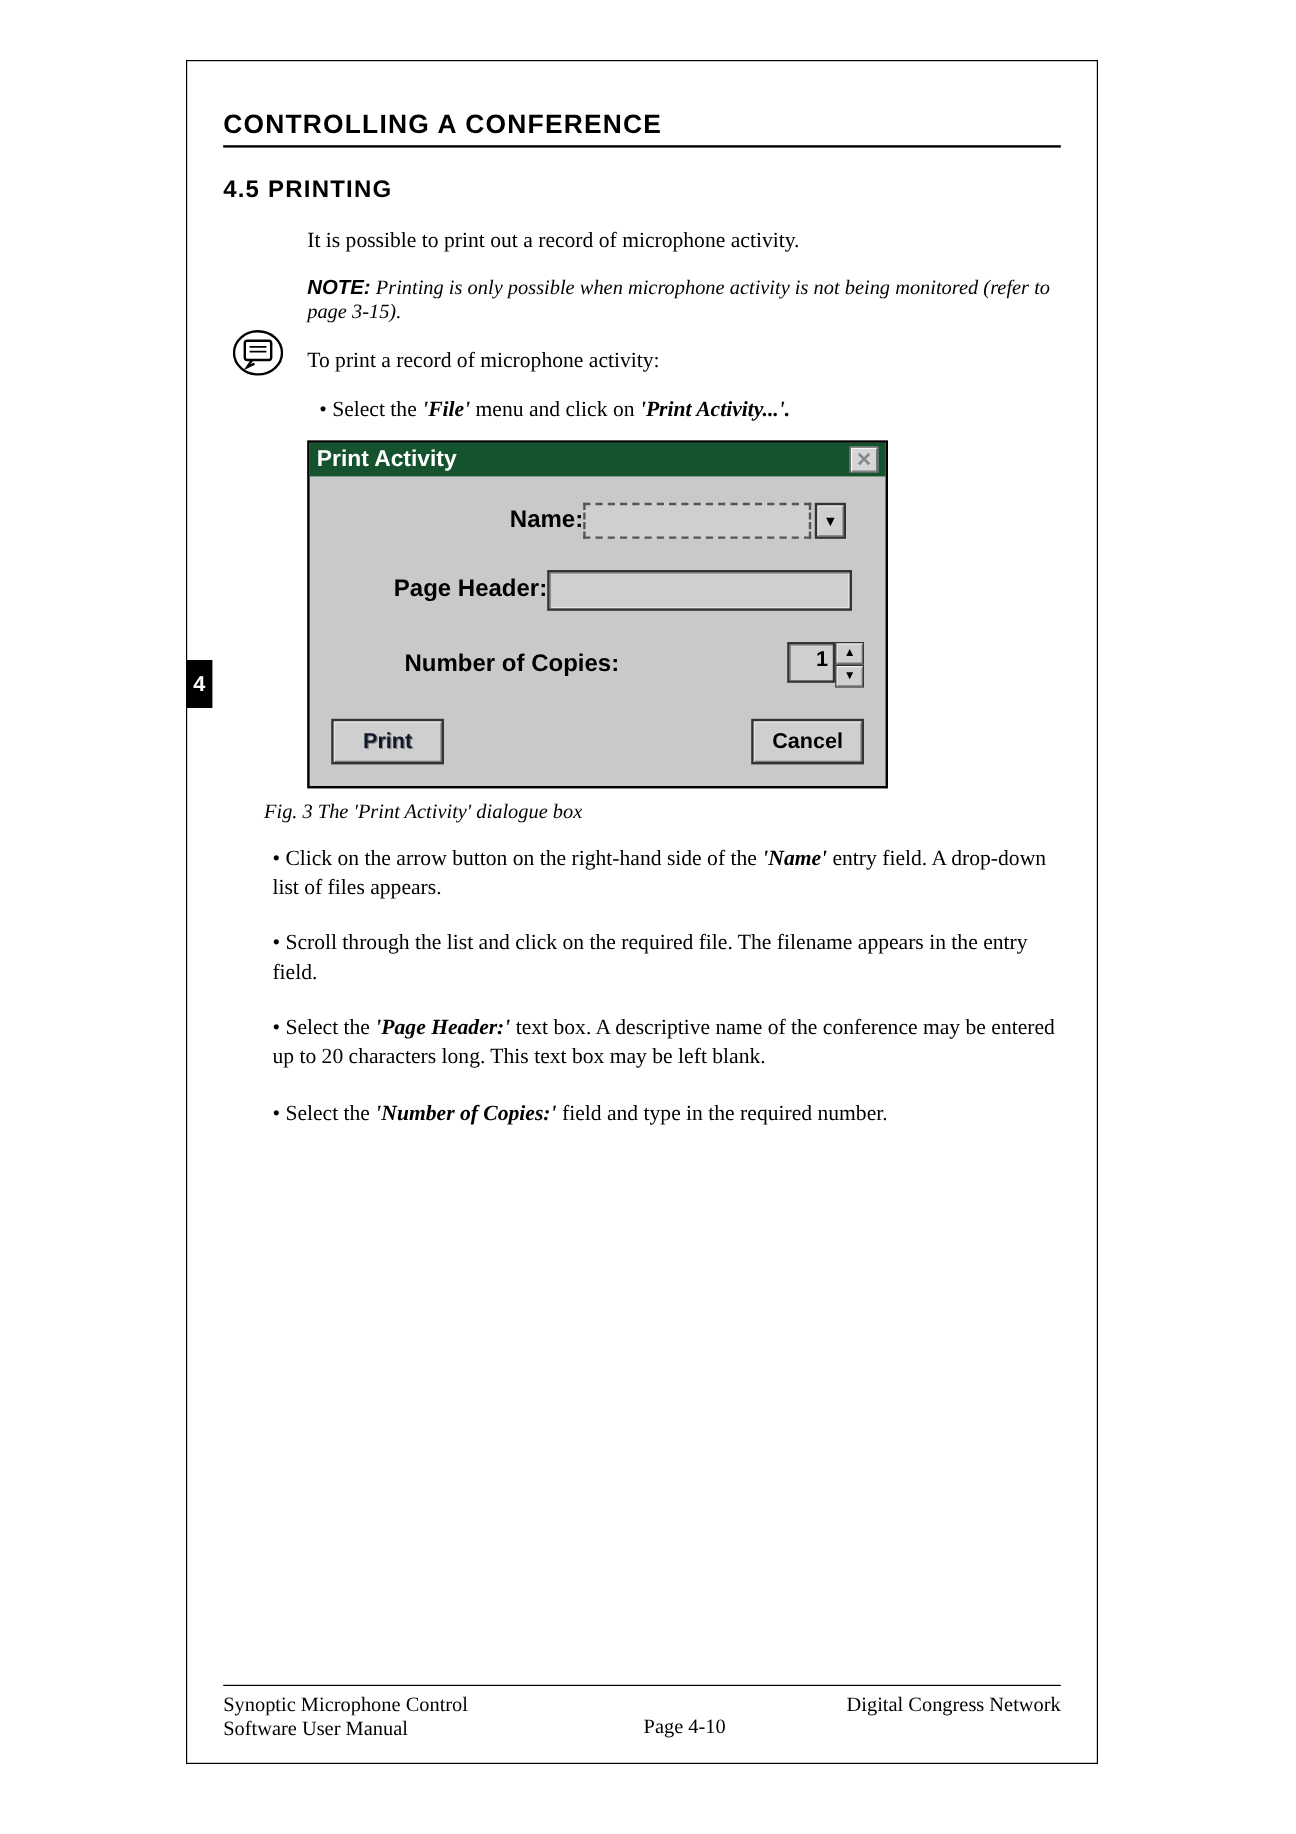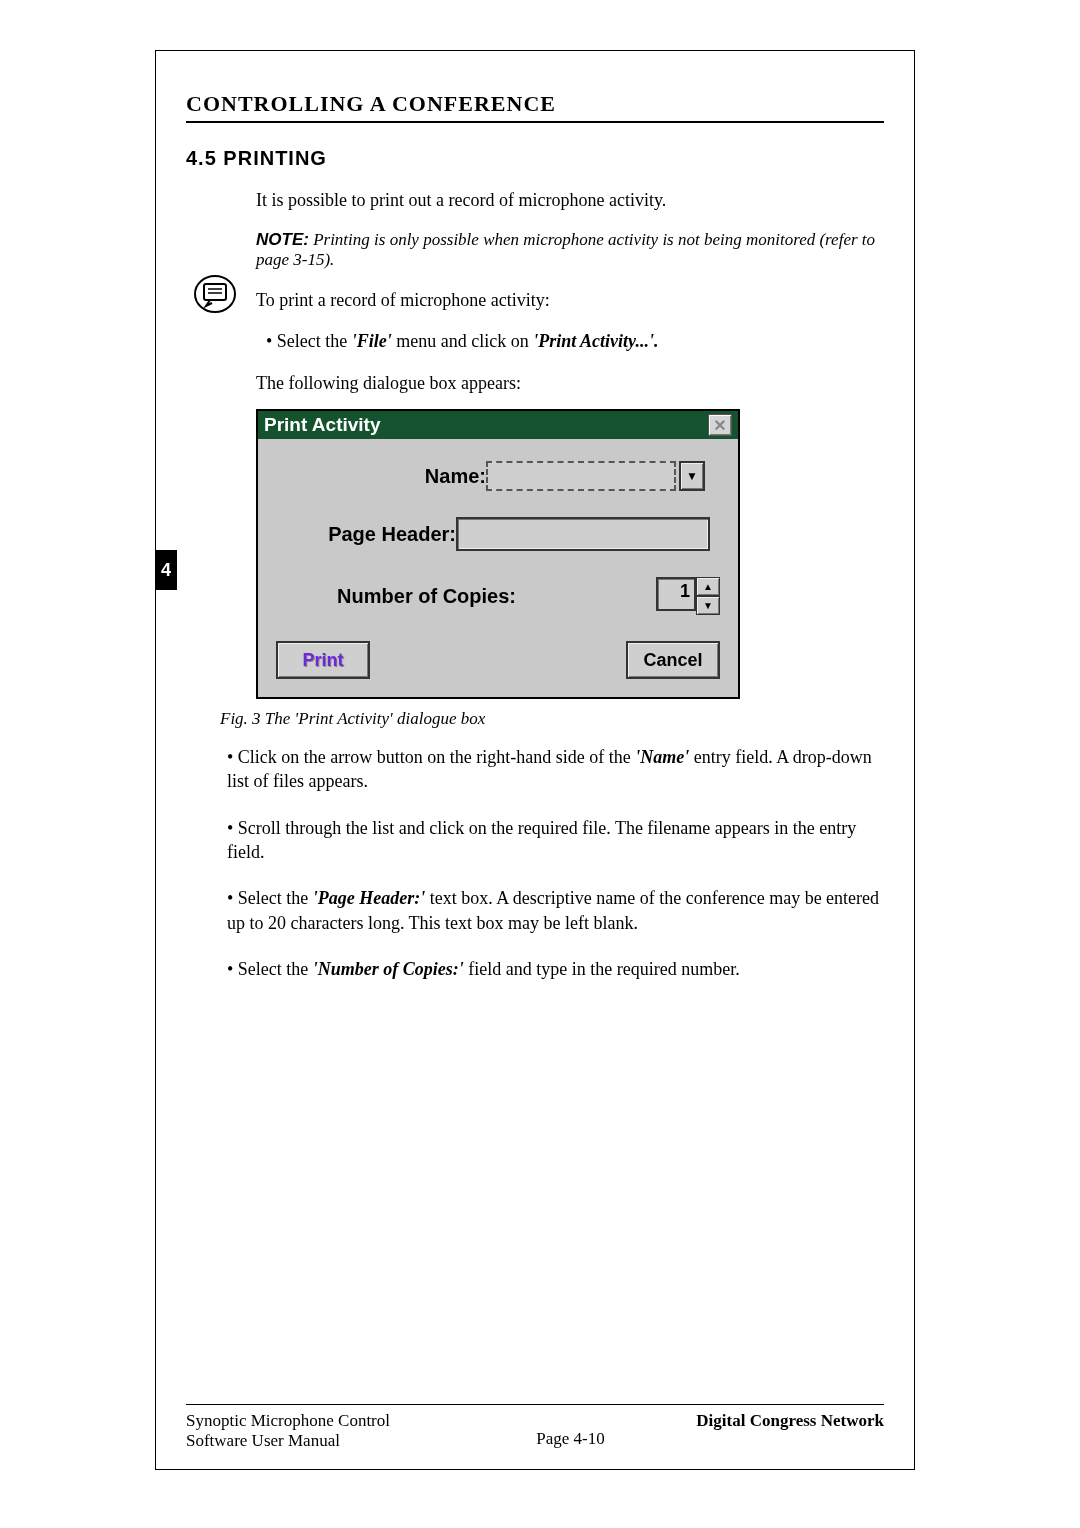--- a/index.html
+++ b/index.html
@@ -19,21 +19,21 @@
     width: 760px;
     height: 1420px;
     border: 1px solid #000;
     box-sizing: border-box;
     padding: 40px 30px 20px 30px;
   }
   .content {
     position: relative;
   }
   .heading1 {
-    font-family: Liberation Serif, serif;
+    font-family: Liberation Sans, sans-serif;
     font-weight: bold;
     font-size: 22px;
     letter-spacing: 1px;
     border-bottom: 2px solid #000;
     padding-bottom: 4px;
     margin-left: 0px;
   }
   .heading2 {
     font-family: Arial, Helvetica, sans-serif;
     font-weight: bold;
@@ -214,42 +214,42 @@
     border: 2px solid #333;
     background: #cfcfcf;
     font-weight: bold;
     font-size: 18px;
     display: flex;
     align-items: center;
     justify-content: center;
     box-shadow: inset 1px 1px 0 #eee, inset -1px -1px 0 #777;
   }
   .dlg-btn.disabled {
-    color: #6d28d9;
+    color: #0f172a;
     text-shadow: 1px 1px 0 #888;
   }
   .caption {
     margin-left: 34px;
     margin-top: 10px;
     font-style: italic;
     font-size: 17px;
   }
   .footer {
     position: absolute;
     bottom: 18px;
     left: 30px;
     right: 30px;
     border-top: 1px solid #000;
     padding-top: 6px;
     font-size: 17px;
     display: flex;
   }
   .footer .fleft { width: 40%; }
   .footer .fcenter { width: 20%; text-align: right; padding-top: 18px;}
-  .footer .fright { width: 40%; text-align: right; font-weight: bold; }
+  .footer .fright { width: 40%; text-align: right; }
 </style>
 </head>
 <body>
 
 <div class="chapter-tab">4</div>
 
 <div class="page">
   <div class="content">
 
     <div class="heading1">CONTROLLING  A CONFERENCE</div>
@@ -270,21 +270,20 @@
       <span class="note-label">NOTE:</span><span> Printing is only possible when microphone activity is not being monitored (refer to page 3-15).</span>
     </div>
 
     <div class="body-text">To print a record of microphone activity:</div>
     <div class="bullet-list">
       <div class="bullet">
         <span>Select the </span><span class="bold-it">'File'</span><span> menu and click on </span><span class="bold-it">'Print Activity...'.</span>
       </div>
     </div>
 
-    <div class="body-text">The following dialogue box appears:</div>
 
     <div class="dialog-wrap">
       <div class="dialog">
         <div class="titlebar">
           <span>Print Activity</span>
           <div class="close-btn">✕</div>
         </div>
         <div class="dlg-body">
           <div class="row">
             <div class="lbl">Name:</div>

